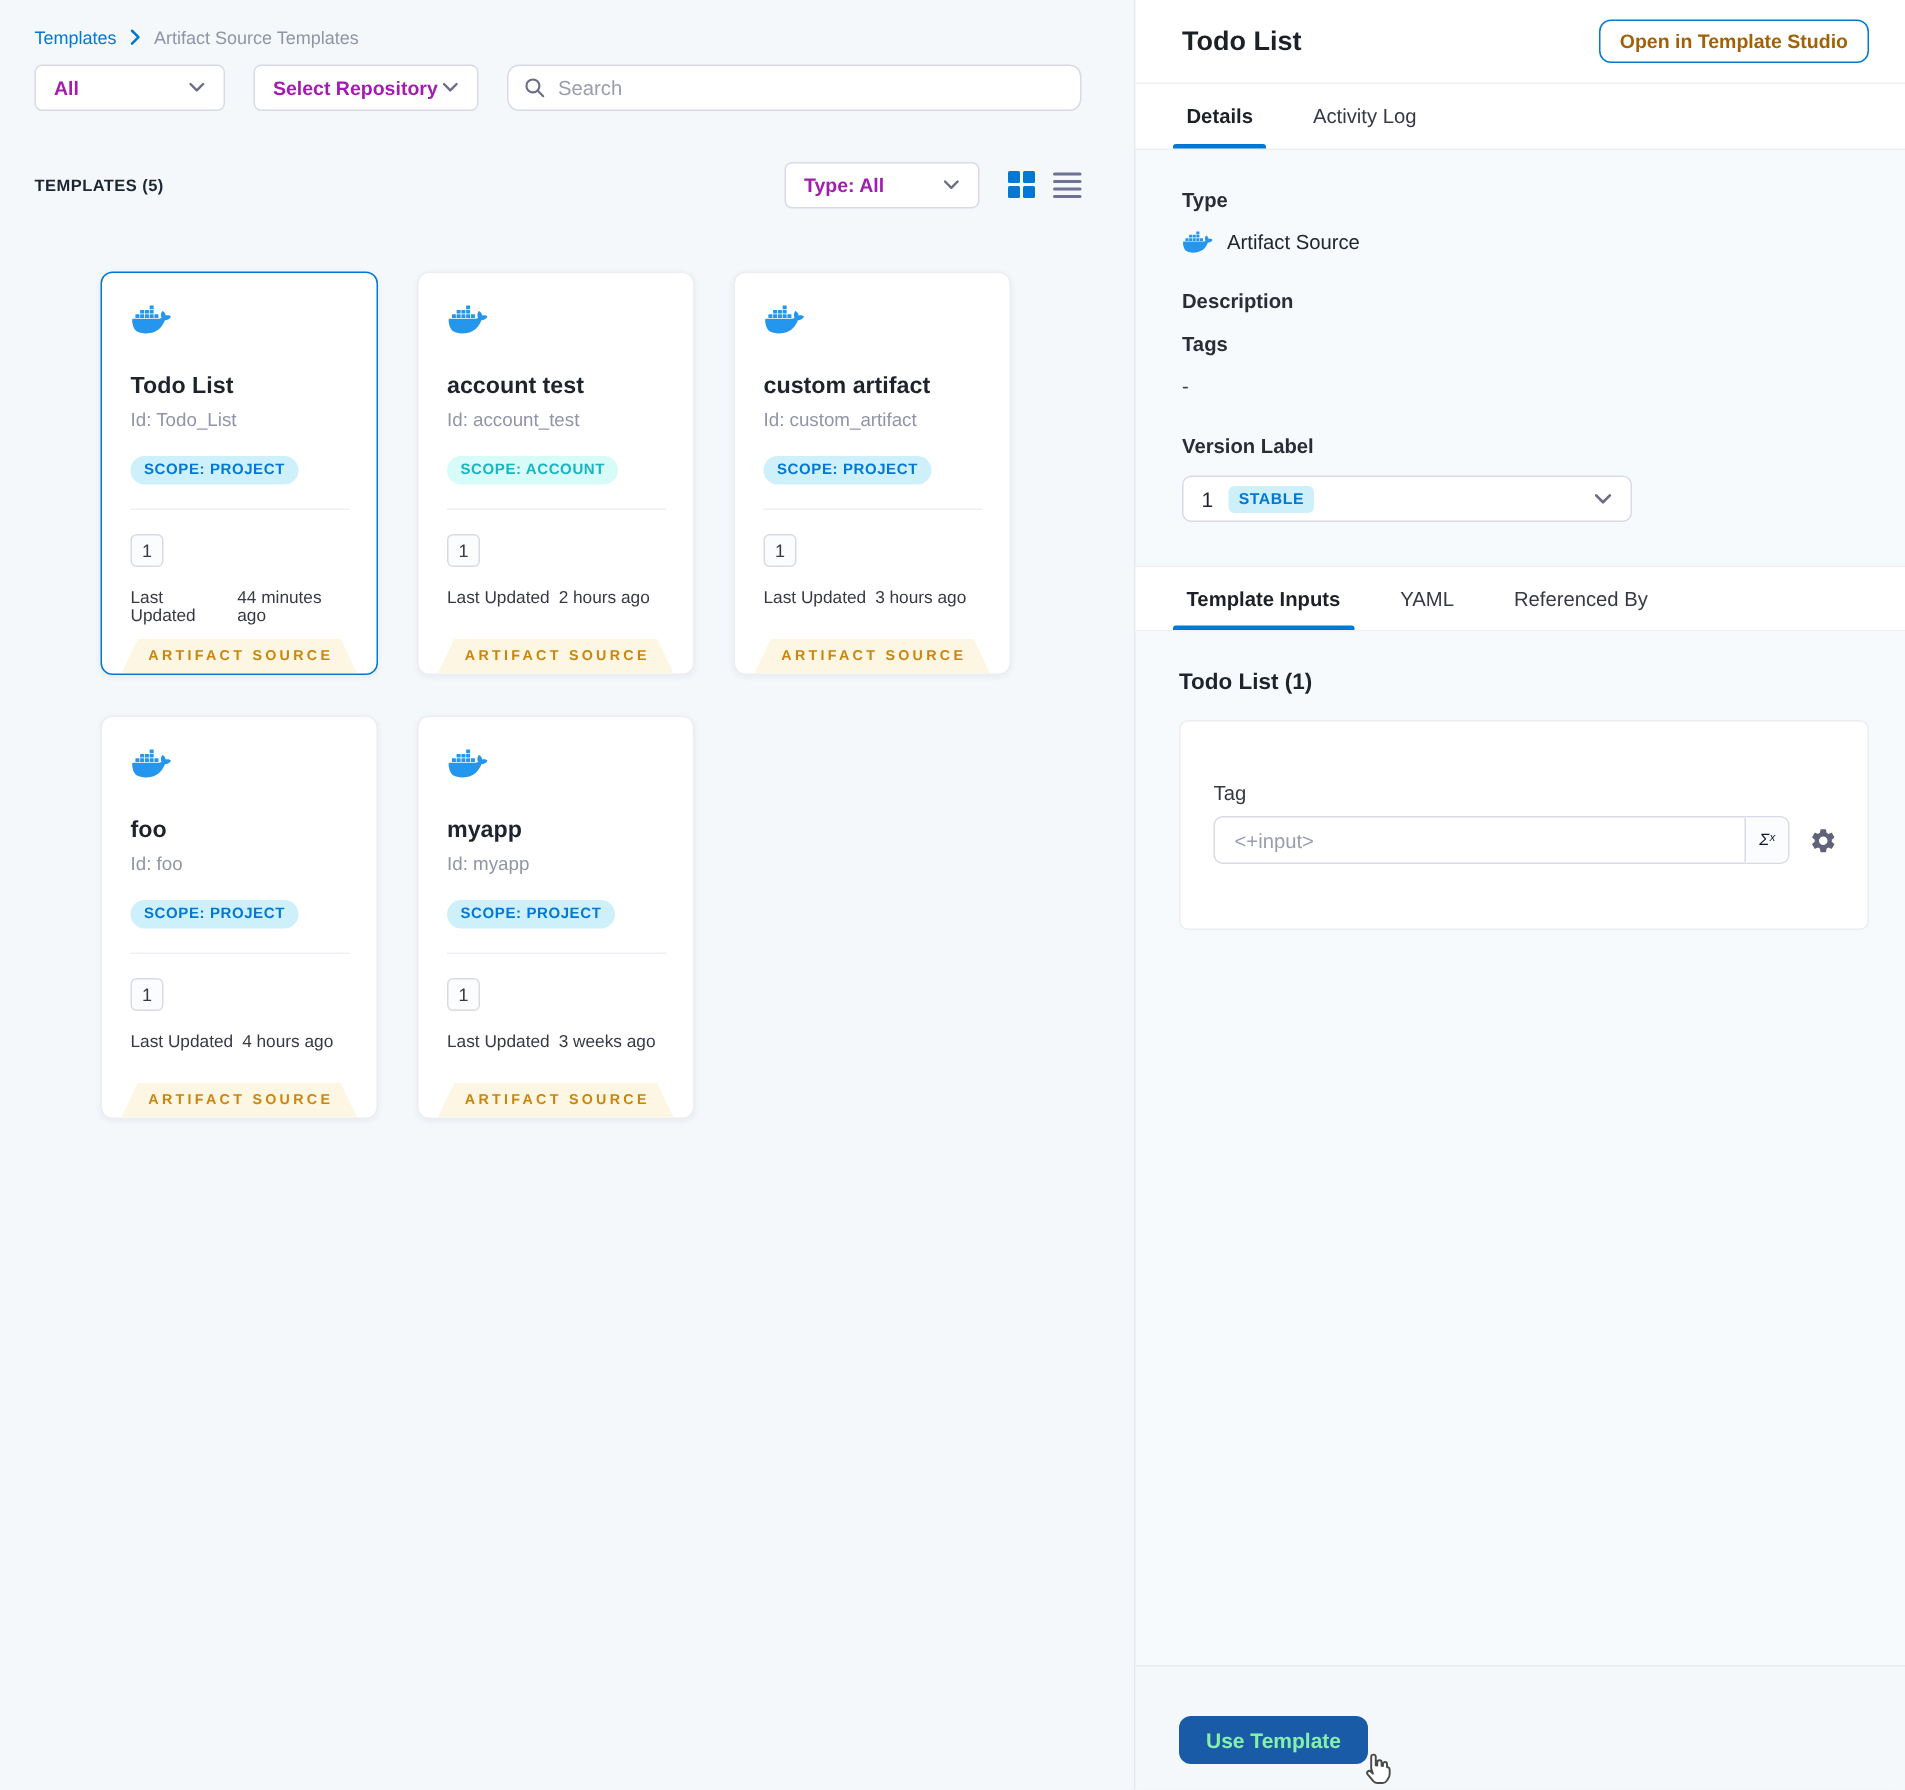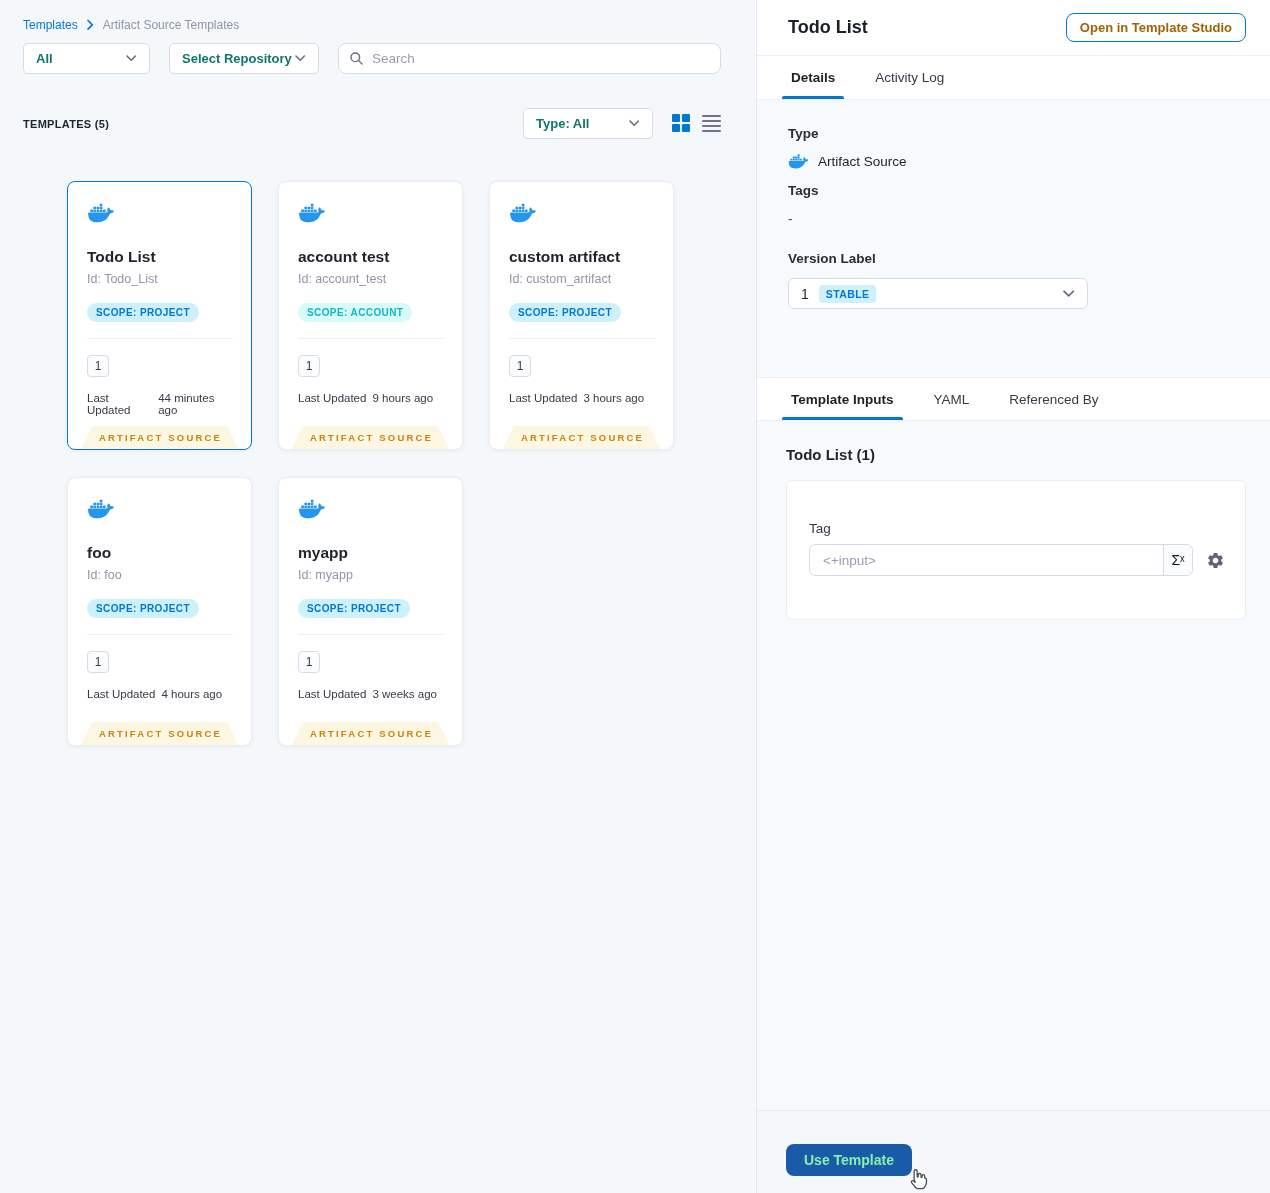--- a/index.html
+++ b/index.html
@@ -16,21 +16,21 @@
   .left { width:756px; background:#F4F8FB; padding:18px 35px 0 23px; position:relative; }
   .breadcrumb { display:flex; align-items:center; gap:8px; font-size:12px; }
   .breadcrumb .link { color:#0278D5; cursor:pointer; }
   .breadcrumb .crumb-sep { display:flex; align-items:center; }
   .breadcrumb .current { color:#9094A6; }
 
   .filters { display:flex; margin-top:11px; gap:19px; }
   .select {
     height:31px; background:#fff; border:1px solid #D9DAE5; border-radius:5px;
     display:flex; align-items:center; justify-content:space-between;
-    padding:0 12px; font-size:13px; font-weight:600; color:#0f766e; cursor:pointer;
+    padding:0 12px; font-size:13px; font-weight:600; color:#a21caf; cursor:pointer;
   }
   .select-all { width:127px; }
   .select-repo { width:150px; }
   .searchbox {
     flex:1; height:31px; background:#fff; border:1px solid #D9DAE5; border-radius:8px;
     display:flex; align-items:center; padding:0 10px; gap:8px;
   }
   .searchbox input {
     border:none; outline:none; flex:1; font-size:13.5px; color:#25272E; background:transparent;
     font-family:"Liberation Sans", sans-serif;
@@ -125,21 +125,21 @@
     width:400px; height:32px; border:1px solid #D9DAE5; border-radius:6px; background:#fff;
     display:flex; align-items:stretch; overflow:hidden;
   }
   .runtime-input input {
     flex:1; border:none; outline:none; padding:0 13px; font-size:13.5px; color:#25272E;
     font-family:"Liberation Sans", sans-serif; background:transparent;
   }
   .runtime-input input::placeholder { color:#9A9DB0; }
   .expr-btn {
     width:29px; border-left:1px solid #D9DAE5; background:#FBFCFE; display:flex;
-    align-items:center; justify-content:center; font-size:14px; color:#0f172a; cursor:pointer;
+    align-items:center; justify-content:center; font-size:11px; color:#0f172a; cursor:pointer;font-style:italic;
   }
   .gear-btn { display:flex; align-items:center; cursor:pointer; }
 
   .panel-footer { height:83px; border-top:1px solid #E7EBF0; background:#F4F8FB; padding:33px 0 0 29px; }
   .use-template-btn {
     background:#1A5BA7; color:#86efac; font-size:14px; font-weight:bold; border:none;
     border-radius:8px; padding:8px 18px; height:32px; cursor:pointer;
     font-family:"Liberation Sans", sans-serif;
   }
 
@@ -246,21 +246,21 @@
         <svg width="28" height="21" viewBox="0 1.8 24 19.5">
             <use href="#docker-whale"></use>
           </svg>
         <div class="title">account test</div>
         <div class="tid">Id: account_test</div>
         <span class="scope-badge account">SCOPE: ACCOUNT</span>
         <div class="divider"></div>
         <span class="version-box">1</span>
         <div class="updated">
             <span>Last Updated</span>
-            <span>9 hours ago</span>
+            <span>2 hours ago</span>
           </div>
         <div class="ribbon">ARTIFACT SOURCE</div>
       </div>
 
       <div class="card">
         <svg width="28" height="21" viewBox="0 1.8 24 19.5">
             <use href="#docker-whale"></use>
           </svg>
         <div class="title">custom artifact</div>
         <div class="tid">Id: custom_artifact</div>
@@ -322,20 +322,21 @@
     </div>
 
     <div class="details-body">
       <div class="field-label">Type</div>
       <div class="type-row">
         <svg width="21" height="16" viewBox="0 1.8 24 19.5">
             <use href="#docker-whale"></use>
           </svg>
         <span class="type-value">Artifact Source</span>
       </div>
+      <div class="field-label mt24">Description</div>
       <div class="field-label" style="margin-top:14px">Tags</div>
       <div class="tags-value">-</div>
       <div class="field-label" style="margin-top:25px">Version Label</div>
       <div class="version-select">
         <span class="version-num">1</span>
         <span class="stable-badge">STABLE</span>
         <svg class="chev" width="12" height="8" viewBox="0 0 11 7">
             <use href="#chev-down"></use>
           </svg>
       </div>

